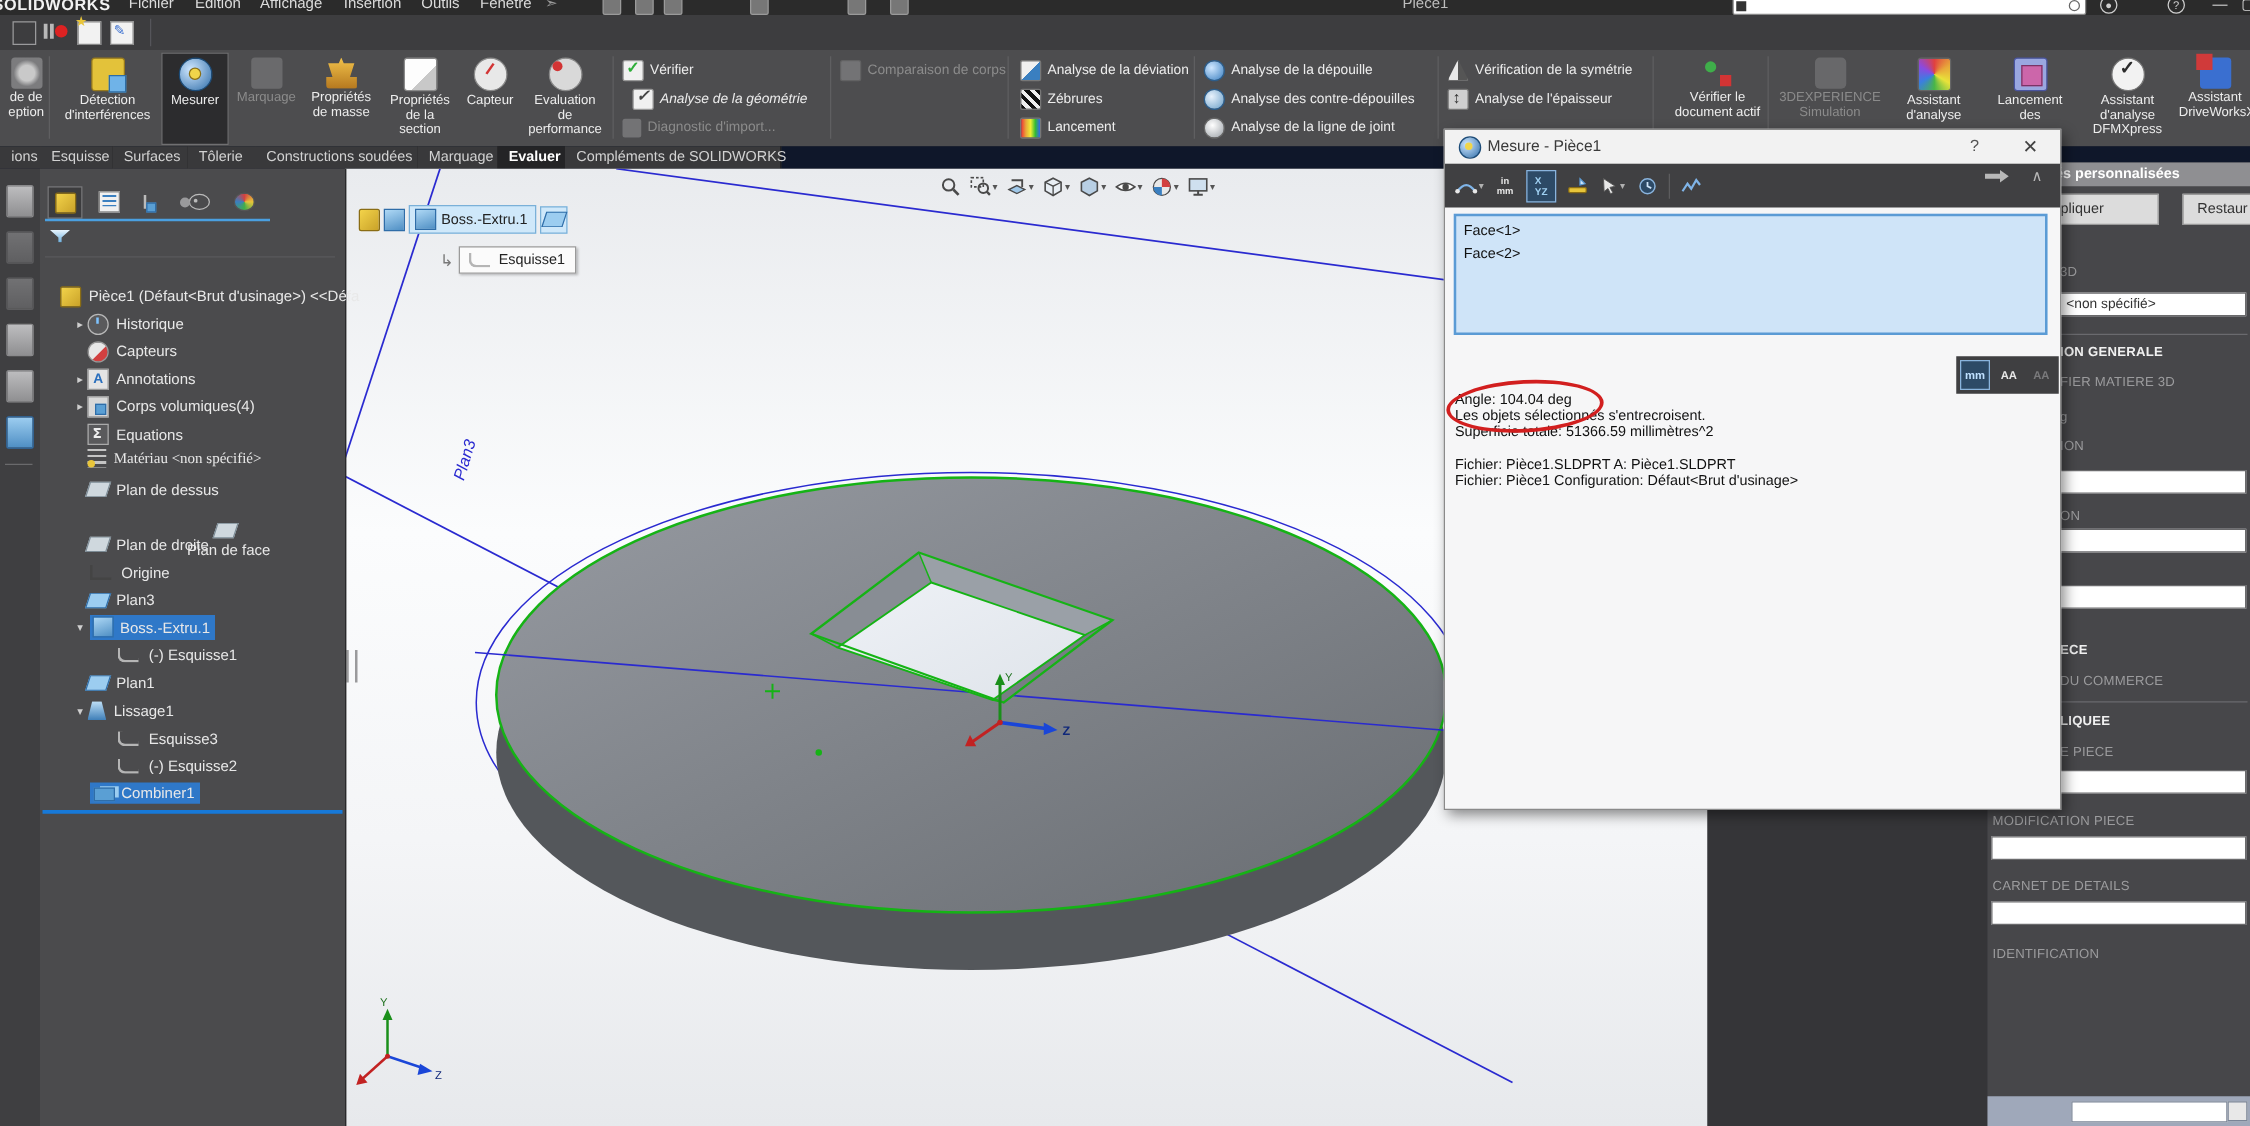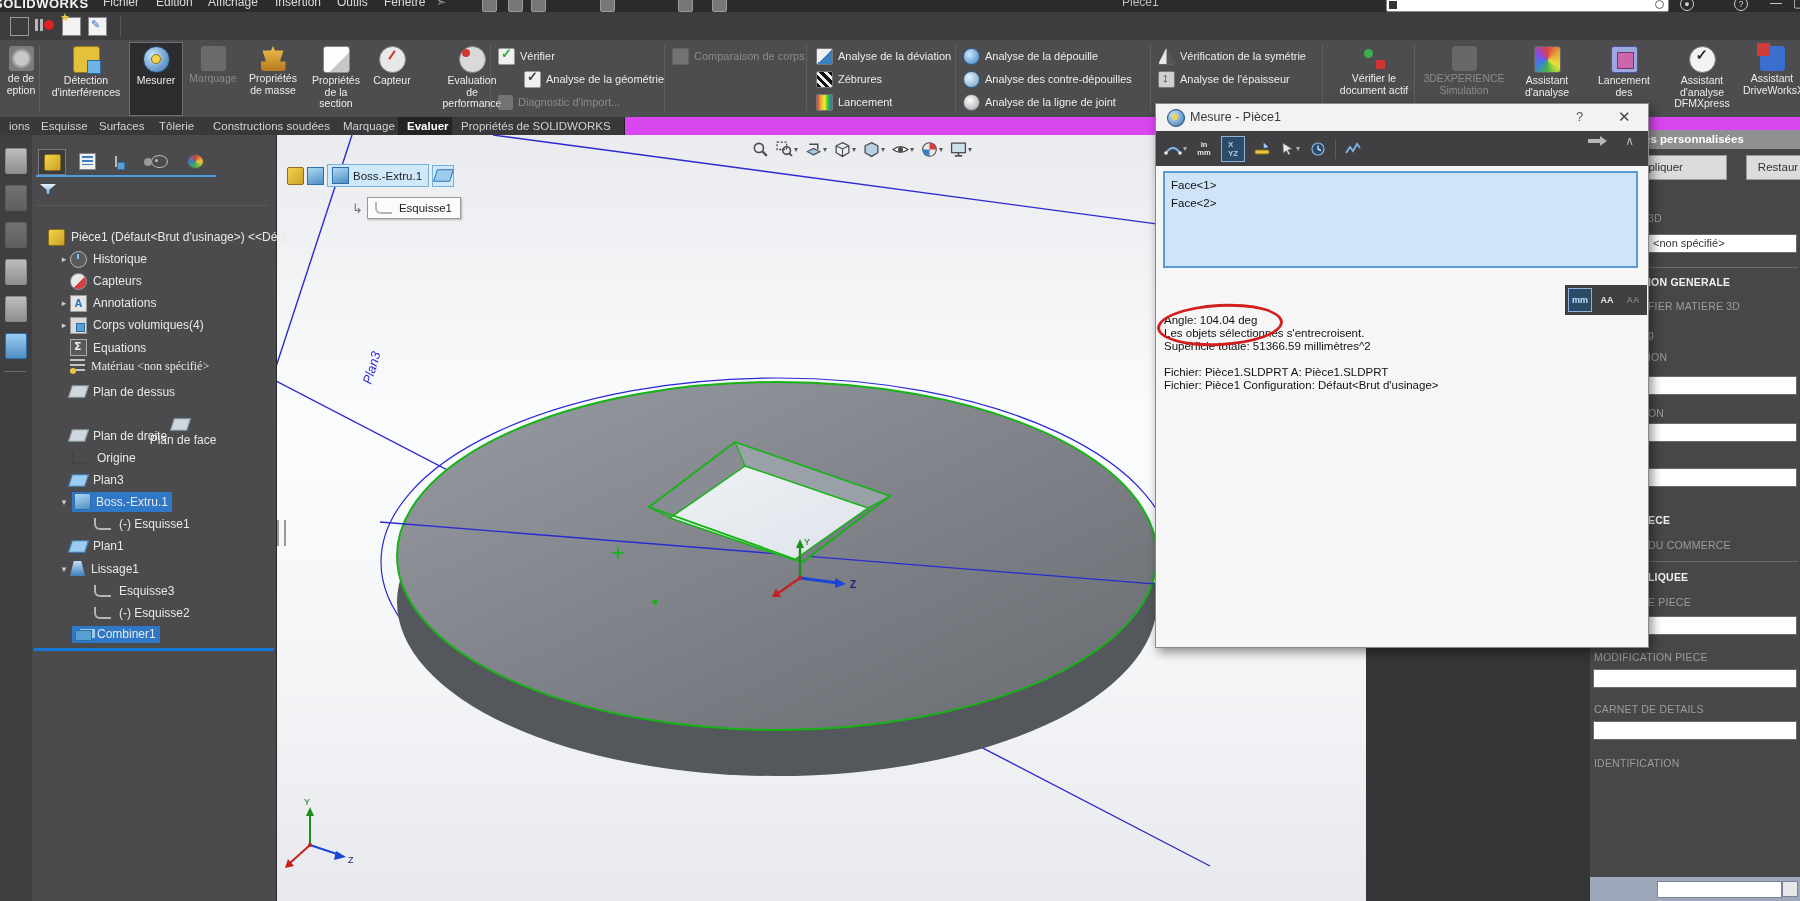--- a/index.html
+++ b/index.html
@@ -63,21 +63,21 @@
   .si-deviation{background:linear-gradient(135deg,#f0f0f0 50%,#3a7fc0 50%);border:1px solid #777;}
   .si-zebra{background:repeating-linear-gradient(45deg,#111 0 3px,#eee 3px 6px);border:1px solid #777;}
   .si-curv{background:linear-gradient(90deg,#e33,#e8a83a,#ee3,#3b3,#36e);border:1px solid #777;}
   .si-draft{border-radius:50%;background:radial-gradient(circle at 35% 35%,#cfe7ff,#3a7fc0);border:1px solid #2d5d8a;}
   .si-undercut{border-radius:50%;background:radial-gradient(circle at 35% 35%,#e8f2fc,#6a9fc8);border:1px solid #2d5d8a;}
   .si-parting{border-radius:50%;background:radial-gradient(circle at 40% 35%,#fff,#9aa0a6);border:1px solid #666;}
   .si-symm{background:linear-gradient(90deg,#e8e8e8 48%,#555 52%);border:1px solid #777;clip-path:polygon(0 100%,50% 0,100% 100%);}
   .si-thick{background:#cfcfcf;border:1px solid #777;}
   .si-thick:after{content:"↕";position:absolute;left:3px;top:-2px;color:#333;font-size:13px;}
   
-  #tabrow{left:0;top:117px;width:1800px;height:18px;background:#d946ef;}
+  #tabrow{left:0;top:117px;width:1800px;height:18px;background:#0f172a;}
   .doctab{position:absolute;top:0;height:18px;line-height:18px;padding:0 9px;color:#d2d2d2;font-size:11.5px;background:#39393b;border-right:1px solid #202022;white-space:nowrap;}
   .doctab.active{color:#ffffff;font-weight:bold;background:#242426;}
   
   #strip{left:0;top:135px;width:32px;height:766px;background:#3f3f41;border-right:1px solid #2c2c2e;}
   .stripico{position:absolute;left:5px;width:20px;height:24px;border:1px solid #8a8a8c;border-radius:2px;background:linear-gradient(180deg,#bdbdbf,#8f8f91);}
   .stripico.dim{opacity:.4;}
   .stripico.blue{background:linear-gradient(180deg,#9ccdf0,#4f8fc4);border-color:#2f6da8;}
   #treepanel{left:32px;top:135px;width:244px;height:766px;background:#4b4b4d;border-right:1px solid #29292b;}
   .treetab{position:absolute;top:14px;width:26px;height:24px;display:flex;align-items:center;justify-content:center;}
   .treetab.active{background:#3c3c3e;border:1px solid #7a7a7c;}
@@ -311,31 +311,31 @@
       <div class="rbig" style="left: 305px; width: 60px;">
         <div class="ric ic-sectionp"></div>
         <div>Propriétés</div>
         <div>de la</div>
         <div>section</div>
       </div>
       <div class="rbig" style="left: 368px; width: 46px;">
         <div class="ric ic-sensor"></div>
         <div>Capteur</div>
       </div>
-      <div class="rbig" style="left: 417px; width: 68px; margin-left: 20px;">
+      <div class="rbig" style="left: 417px; width: 68px;">
         <div class="ric ic-perf"></div>
         <div>Evaluation</div>
         <div>de</div>
         <div>performance</div>
       </div>
       <div class="rstack-item" style="left: 498px; top: 6px; width: 160px;">
         <div class="sic si-verify"></div>
         <span>Vérifier</span>
       </div>
-      <div class="rstack-item" style="left: 524px; top: 29px; width: 160px;">
+      <div class="rstack-item" style="left: 506px; top: 29px; width: 160px; font-style: italic;">
         <div class="sic si-geom"></div>
         <span>Analyse de la géométrie</span>
       </div>
       <div class="rstack-item dis" style="left: 498px; top: 52px; width: 160px;">
         <div class="sic si-import"></div>
         <span>Diagnostic d'import...</span>
       </div>
       <div class="rstack-item dis" style="left: 672px; top: 6px; width: 128px;">
         <div class="sic si-compare"></div>
         <span>Comparaison de corps</span>
@@ -406,21 +406,21 @@
     </div>
 
   <div class="abs" id="tabrow">
       <div class="doctab" style="left: 0px; width: 14px;">ions</div>
       <div class="doctab" style="left: 32px; width: 40px;">Esquisse</div>
       <div class="doctab" style="left: 90px; width: 42px;">Surfaces</div>
       <div class="doctab" style="left: 150px; width: 36px;">Tôlerie</div>
       <div class="doctab" style="left: 204px; width: 112px;">Constructions soudées</div>
       <div class="doctab" style="left: 334px; width: 46px;">Marquage</div>
       <div class="doctab active" style="left: 398px; width: 36px;">Evaluer</div>
-      <div class="doctab" style="left: 452px; width: 154px;">Propriétés de SOLIDWORKS</div>
+      <div class="doctab" style="left: 452px; width: 154px;">Compléments de SOLIDWORKS</div>
     </div>
 
   <div class="abs" id="strip">
       <div class="stripico" style="top: 13px;"></div>
       <div class="stripico dim" style="top: 50px;"></div>
       <div class="stripico dim" style="top: 87px;"></div>
       <div class="stripico" style="top: 124px;"></div>
       <div class="stripico" style="top: 161px;"></div>
       <div class="stripico blue" style="top: 198px;"></div>
       <div style="position: absolute; left: 4px; top: 236px; width: 22px; height: 1px; background: rgb(106, 106, 108);"></div>

